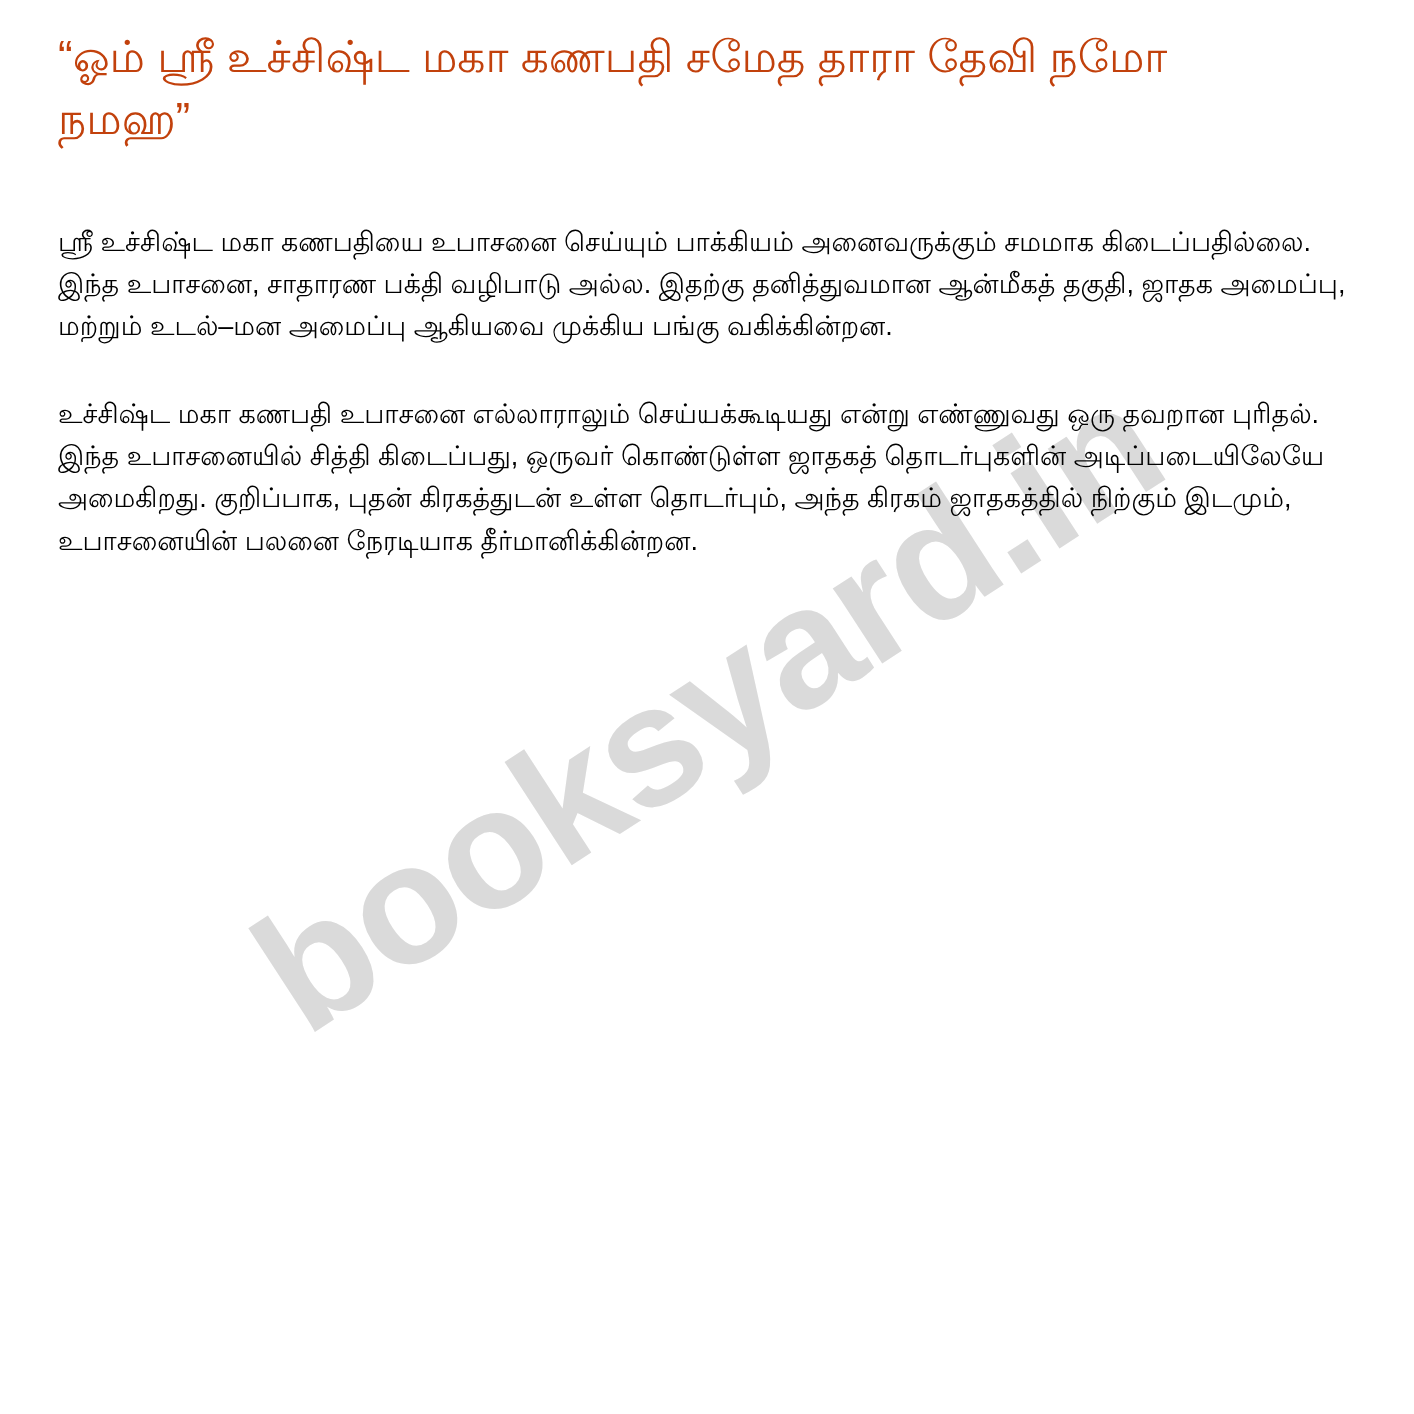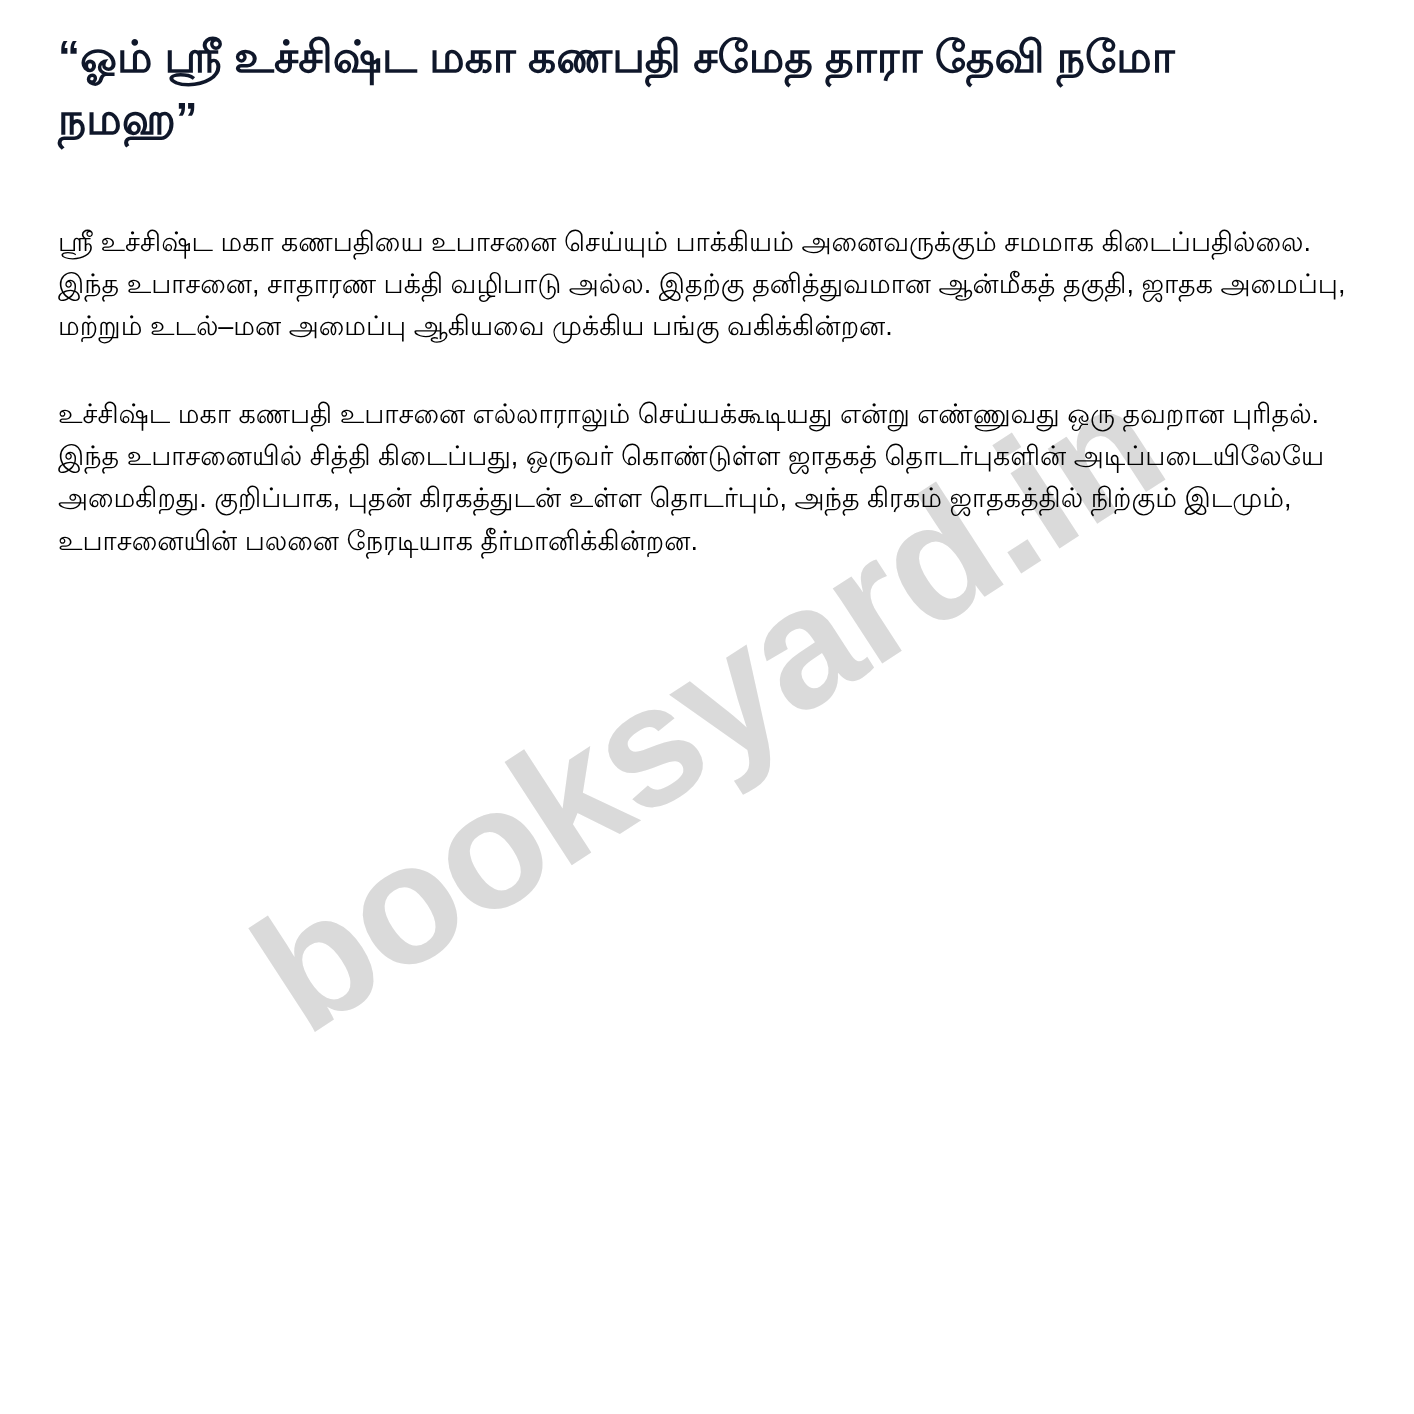--- a/index.html
+++ b/index.html
@@ -17,26 +17,26 @@
   }
   .page {
     position: absolute;
     inset: 0;
     padding: 18px 58px 0 58px;
     box-sizing: border-box;
     z-index: 2;
   }
   .doc-title {
     font-size: 44px;
-    font-weight: bold;
+    font-weight: normal;
     line-height: 1.42;
     letter-spacing: 0px;
     margin: 0 0 0 0;
     padding-top: 8px;
-    color: #0f172a;
+    color: #c2410c;
     max-width: 1250px;
   }
   .para {
     font-size: 27px;
     line-height: 1.56;
     margin: 0;
     padding-top: 46px;
     color: #000000;
     max-width: 1300px;
   }

